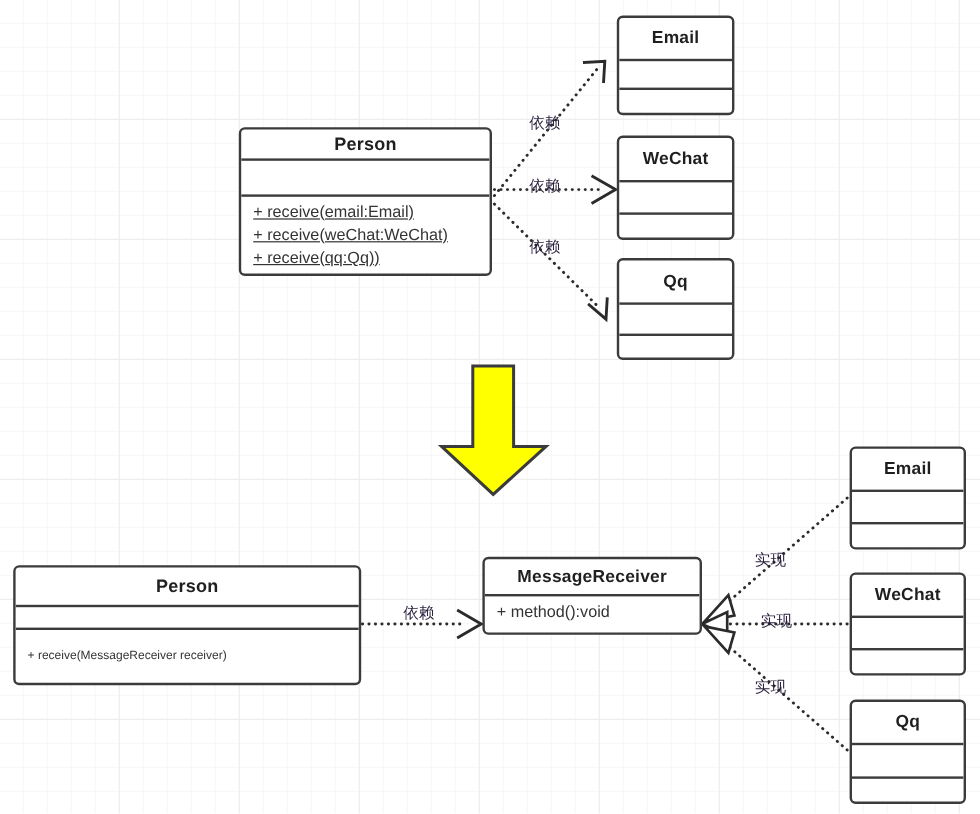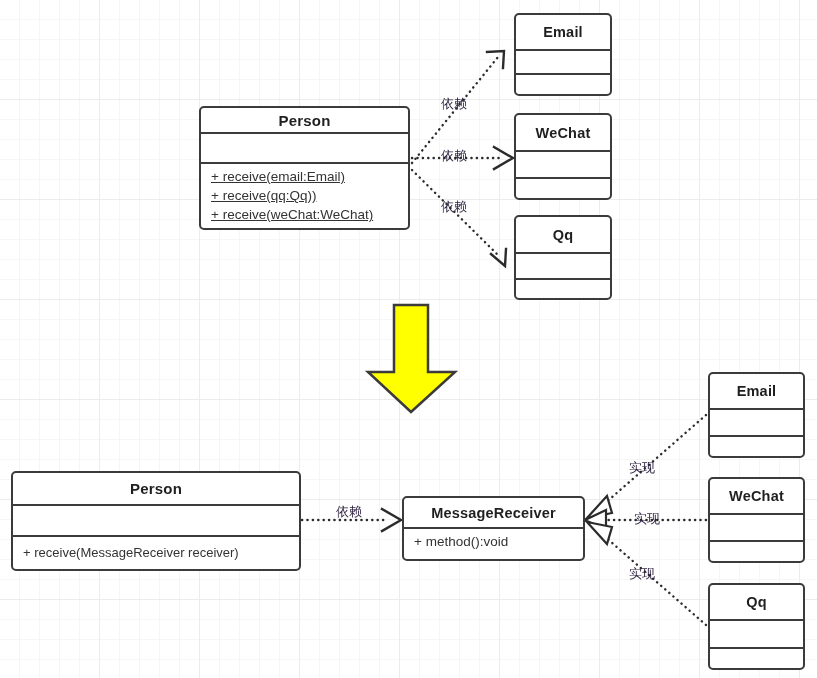--- a/index.html
+++ b/index.html
@@ -61,20 +61,21 @@
   .uml-ops div { white-space: nowrap; }
 
   
   .edge-label {
     position: absolute;
     font-size: 13px;
     color: #2a1f3d;
     background: transparent;
     white-space: nowrap;
     line-height: 14px;
+    font-family: Liberation Mono, monospace;
   }
 
   svg.links {
     position: absolute;
     left: 0;
     top: 0;
     width: 817px;
     height: 678px;
     overflow: visible;
     pointer-events: none;
@@ -154,22 +155,22 @@
     </g>
   </svg>
 
   <div class="uml-class" style="left:199px; top:106px; width:211px; height:124px;">
     <div class="uml-name" style="height:31px; font-size:15px;">Person</div>
     <div class="uml-sep"></div>
     <div class="uml-attrs" style="height:36px;"></div>
     <div class="uml-sep"></div>
     <div class="uml-ops" style="font-size:13.5px;text-decoration:underline;">
       <div>+ receive(email:Email)</div>
+      <div>+ receive(weChat:WeChat)</div>
       <div>+ receive(qq:Qq))</div>
-      <div>+ receive(weChat:WeChat)</div>
     </div>
   </div>
 
   <div class="uml-class" style="left:514px; top:13px; width:98px; height:83px;">
     <div class="uml-name" style="height:34px; font-size:14.5px;">Email</div>
     <div class="uml-sep"></div>
     <div class="uml-attrs"></div>
     <div class="uml-sep"></div>
     <div style="height:19px;"></div>
   </div>
@@ -192,26 +193,26 @@
 
   <div class="edge-label" style="left:441px; top:97px;">依赖</div>
   <div class="edge-label" style="left:441px; top:149px;">依赖</div>
   <div class="edge-label" style="left:441px; top:200px;">依赖</div>
 
   <div class="uml-class" style="left:11px; top:471px; width:290px; height:100px;">
     <div class="uml-name" style="height:31px; font-size:15px;">Person</div>
     <div class="uml-sep"></div>
     <div class="uml-attrs"></div>
     <div class="uml-sep"></div>
-    <div class="uml-ops" style="height:32px; font-size:13px; display:flex; align-items:center;">
+    <div class="uml-ops" style="height:44px; font-size:10px; display:flex; align-items:center;">
       <div>+ receive(MessageReceiver receiver)</div>
     </div>
   </div>
 
-  <div class="uml-class" style="left:402px; top:496px; width:183px; height:65px;">
+  <div class="uml-class" style="left:402px; top:464px; width:183px; height:65px;">
     <div class="uml-name" style="height:29px; font-size:14.5px;">MessageReceiver</div>
     <div class="uml-sep"></div>
     <div class="uml-ops" style="flex:1; font-size:13.5px; display:flex; ">
       <div>+ method():void</div>
     </div>
   </div>
 
   <div class="uml-class" style="left:708px; top:372px; width:97px; height:86px;">
     <div class="uml-name" style="height:34px; font-size:14.5px;">Email</div>
     <div class="uml-sep"></div>

